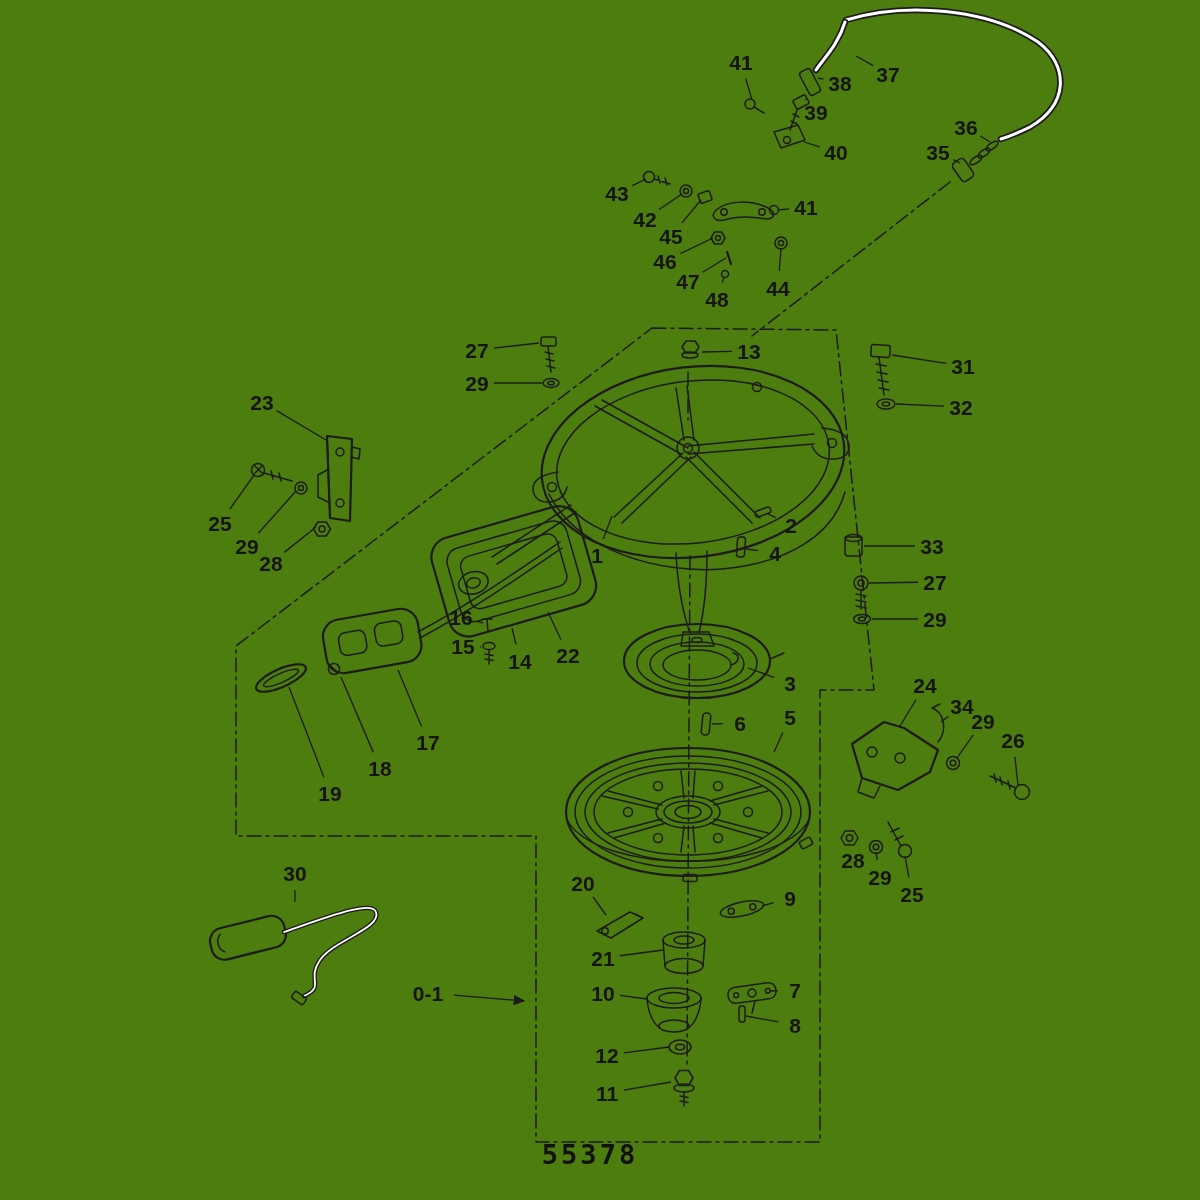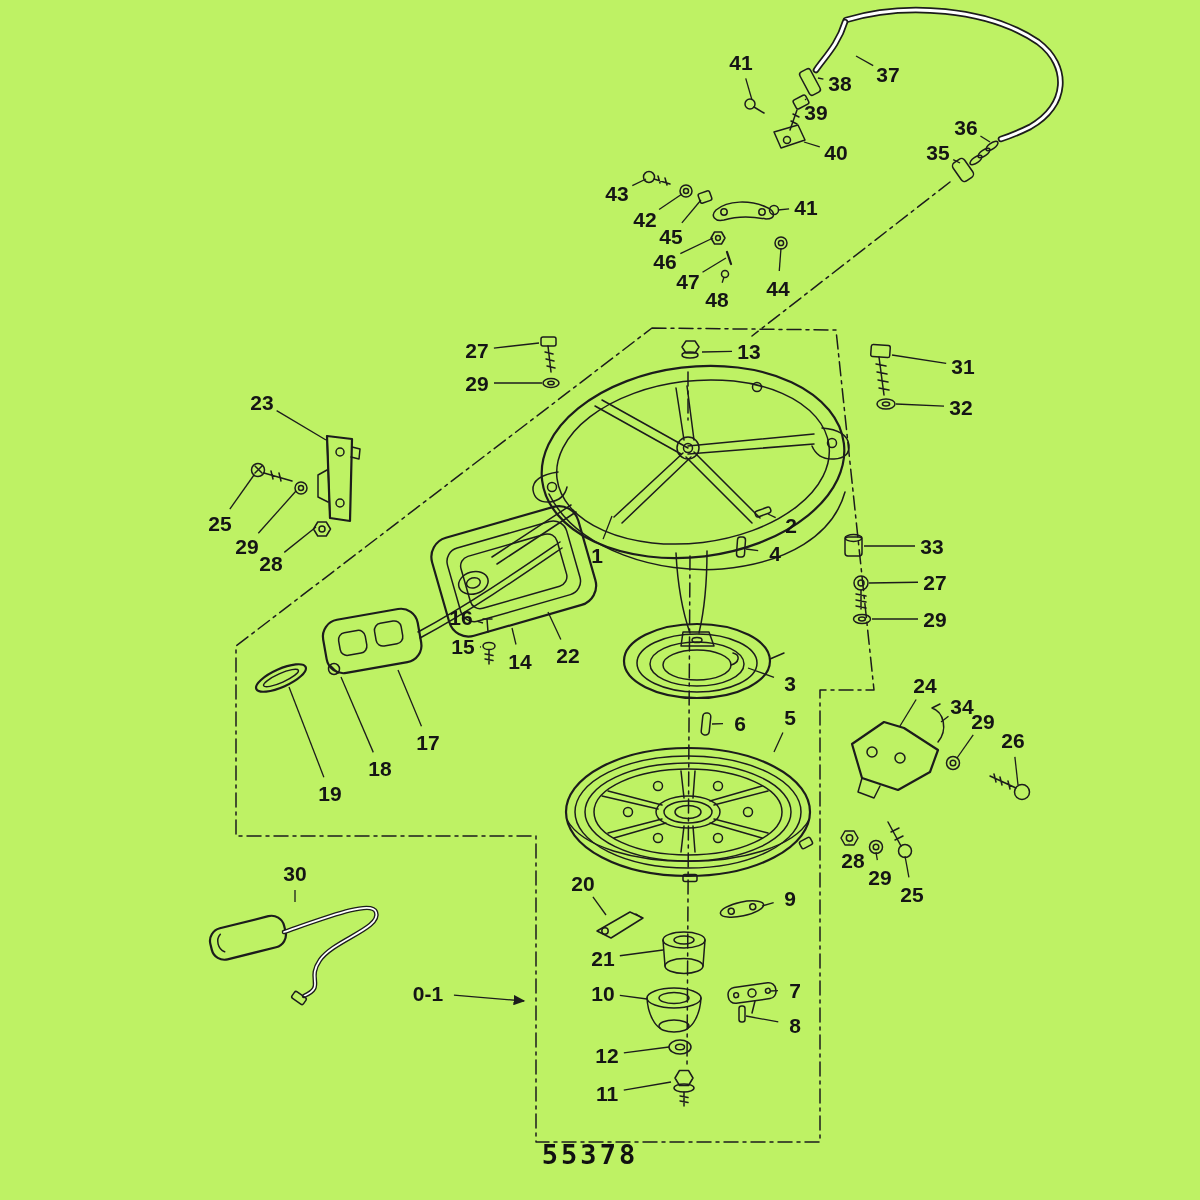--- a/index.html
+++ b/index.html
@@ -1,16 +1,16 @@
 <!DOCTYPE html>
 <html><head>
 <meta charset="utf-8">
 <style>
   html,body{margin:0;padding:0;background:#ffffff;}
-  .page{position:relative;width:1200px;height:1200px;background:#bef264;overflow:hidden;
+  .page{position:relative;width:1200px;height:1200px;background:#4d7c0f;overflow:hidden;
         font-family:"Liberation Sans",sans-serif;}
   svg{position:absolute;inset:0;}
   
   .ln{fill:none;stroke:#1c1c1c;stroke-width:2.2;stroke-linecap:round;stroke-linejoin:round;}
   .tn{fill:none;stroke:#1c1c1c;stroke-width:1.5;stroke-linecap:round;stroke-linejoin:round;}
   .dash{stroke-dasharray:14 5 3 5;}
   .cable-out{fill:none;stroke:#1c1c1c;stroke-width:6.5;stroke-linecap:round;}
   .cable-in{fill:none;stroke:#ffffff;stroke-width:3;stroke-linecap:round;}
   .rope-out{fill:none;stroke:#1c1c1c;stroke-width:4.5;stroke-linecap:round;}
   .rope-in{fill:none;stroke:#ffffff;stroke-width:1.8;stroke-linecap:round;}

